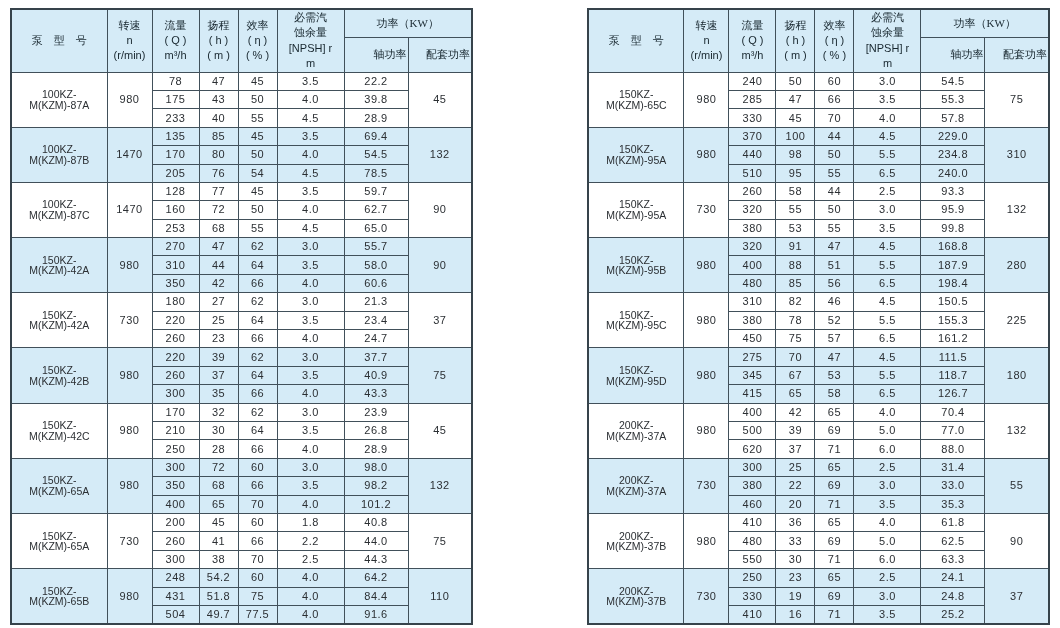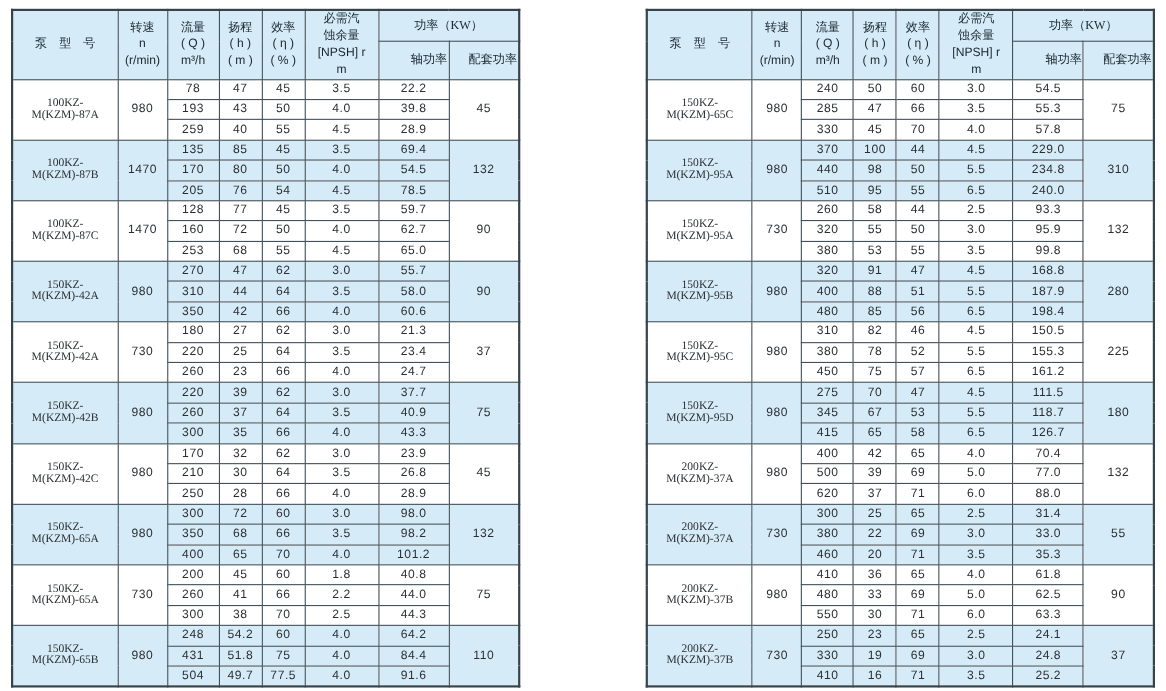--- a/index.html
+++ b/index.html
@@ -44,21 +44,20 @@
     height: 17.4px;
     font-size: 11px;
     letter-spacing: 0.5px;
     color: #2b2f33;
     background: #ffffff;
     line-height: 1;
   }
   .pump-table tbody td.model-cell {
     font-size: 10.5px;
     letter-spacing: 0;
-    font-family: Liberation Serif, serif;
   }
   .pump-table tbody tr.shaded td { background: #d5ebf7; }
 </style>
 </head>
 <body>
 
 <div class="page">
 
   <table class="pump-table">
     <colgroup>
@@ -102,28 +101,28 @@
           <td class="model-cell" rowspan="3">100KZ-M(KZM)-87A</td>
           <td class="speed-cell" rowspan="3">980</td>
           <td>78</td>
           <td>47</td>
           <td>45</td>
           <td>3.5</td>
           <td>22.2</td>
           <td class="power-cell" rowspan="3">45</td>
         </tr>
         <tr>
-          <td>193</td>
+          <td>175</td>
           <td>43</td>
           <td>50</td>
           <td>4.0</td>
           <td>39.8</td>
         </tr>
         <tr>
-          <td>259</td>
+          <td>233</td>
           <td>40</td>
           <td>55</td>
           <td>4.5</td>
           <td>28.9</td>
         </tr>
         <tr class="shaded">
           <td class="model-cell" rowspan="3">100KZ-M(KZM)-87B</td>
           <td class="speed-cell" rowspan="3">1470</td>
           <td>135</td>
           <td>85</td>

